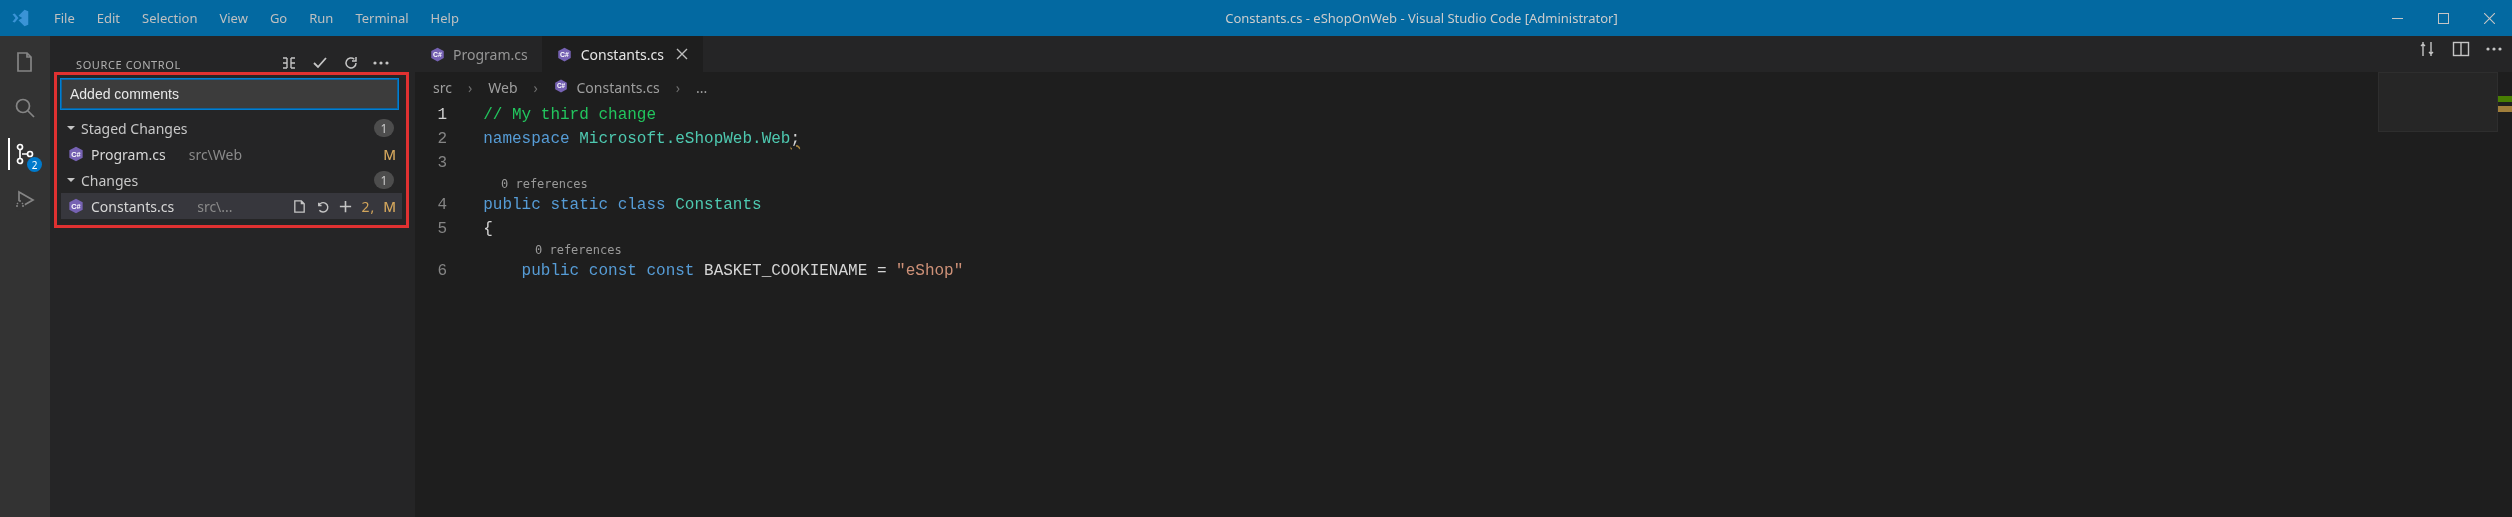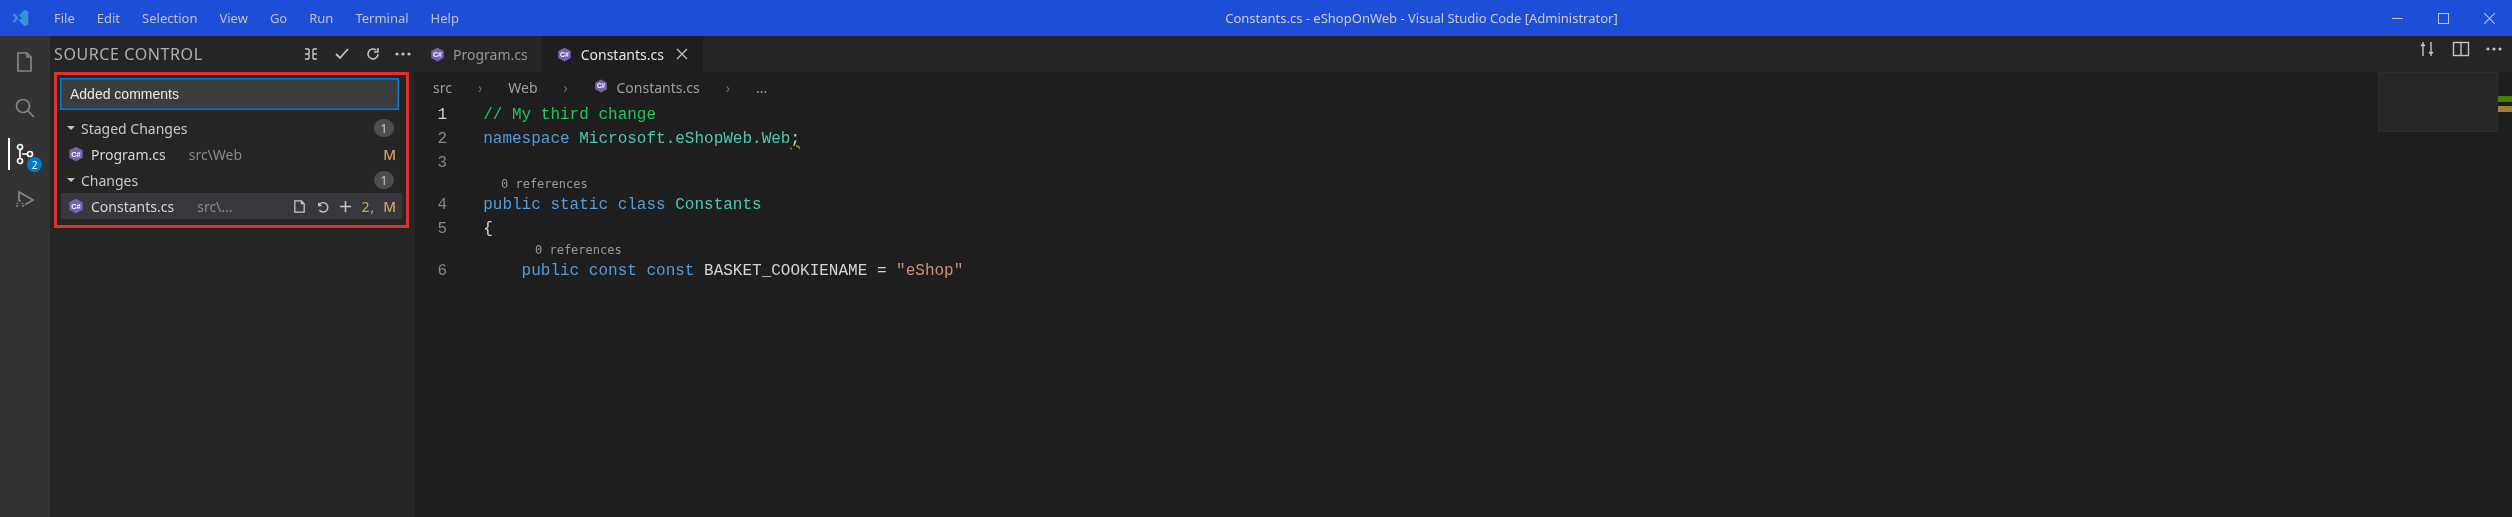--- a/index.html
+++ b/index.html
@@ -10,21 +10,21 @@
     font-size: 13px;
     width: 2512px;
     height: 517px;
     overflow: hidden;
     user-select: none;
   }
 
   
   .titlebar {
     height: 36px;
-    background: #1d4ed8;
+    background: #0369a1;
     display: flex;
     align-items: center;
     padding: 0 0 0 10px;
     color: #c0c0c0;
   }
   .titlebar .logo { width: 20px; height: 20px; margin-right: 14px; display:flex; align-items:center; justify-content:center;}
   .titlebar .menu { display: flex; gap: 2px; }
   .titlebar .menu span { padding: 6px 10px; cursor: default;}
   .titlebar .title { flex: 1; text-align: center; font-size: 13px; color:#cccccc;}
   .titlebar .win-controls { display: flex; height: 100%; }
@@ -48,21 +48,21 @@
     position: absolute; bottom: -2px; right: -2px;
     background: #007acc; color: #fff; font-size: 10px; min-width:15px; height:15px; border-radius:8px;
     display:flex; align-items:center; justify-content:center; padding:0 3px;
   }
 
   
   .scm {
     width: 365px; background: #252526; position:relative;
   }
   .scm-header {
-    display:flex; align-items:center; height:36px; padding: 0 4px; font-size:16px; letter-spacing:0.6px;
+    display:flex; align-items:flex-end; height:36px; padding: 0 26px; font-size:11px; letter-spacing:0.6px;
     color:#b0b0b0;
   }
   .scm-header .label { flex:1; }
   .scm-header .actions { display:flex; gap:14px; align-items:center;}
   .scm-header .actions span { color:#c5c5c5; display:flex; align-items:center; justify-content:center;}
 
   .red-box {
     border: 3px solid #e03131; margin: 0 6px 0 4px; padding: 4px 4px 6px 4px;
   }
 
@@ -103,21 +103,21 @@
     display:flex; align-items:center; padding: 0 14px; gap:8px; color:#969696; font-size:14px;
     border-right:1px solid #1e1e1e;
   }
   .tab.active { background:#1e1e1e; color:#e6e6e6;}
   .tab .close { margin-left:4px; color:#bdbdbd;}
   .tab .ficon { width:16px; height:16px; display:flex; align-items:center; justify-content:center;}
 
   .editor-top-actions { position:absolute; right:10px; top:4px; display:flex; gap:16px; align-items:center; color:#c5c5c5;}
 
   .breadcrumb {
-    display:flex; align-items:center; gap:26px; padding: 6px 18px; color:#9f9f9f; font-size:14px;
+    display:flex; align-items:center; gap:16px; padding: 6px 18px; color:#9f9f9f; font-size:14px;
   }
   .breadcrumb .sep { color:#6e6e6e;}
   .breadcrumb .ficon { width:15px; height:15px; display:inline-flex; align-items:center; justify-content:center; margin-right:4px;}
 
   .code { font-family: Consolas, "Courier New", monospace; font-size:16px; line-height:24px; padding-left:0;}
   .code-row { display:flex; align-items:flex-start;}
   .gutter { width:44px; text-align:right; padding-right:12px; color:#858585; }
   .gutter.current { color:#d0d0d0; }
   .diffbar { width:5px; }
   .diffbar.add { background:#487e02; }

